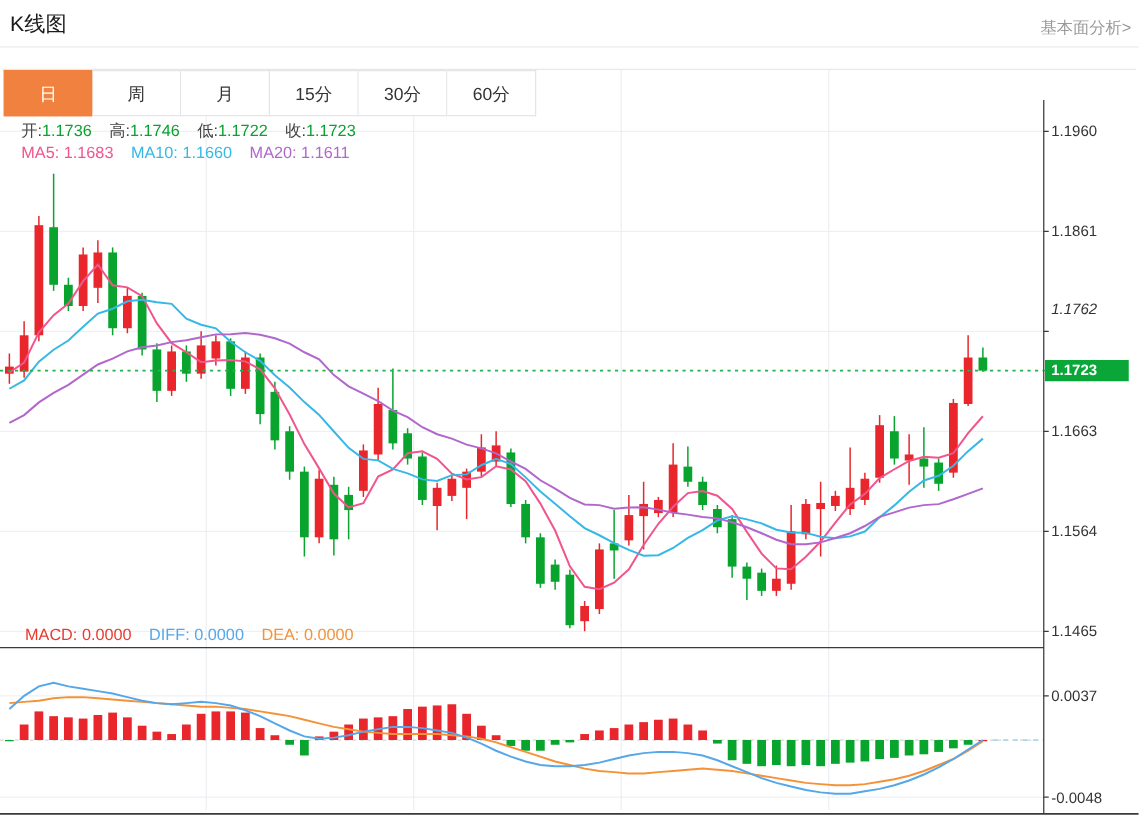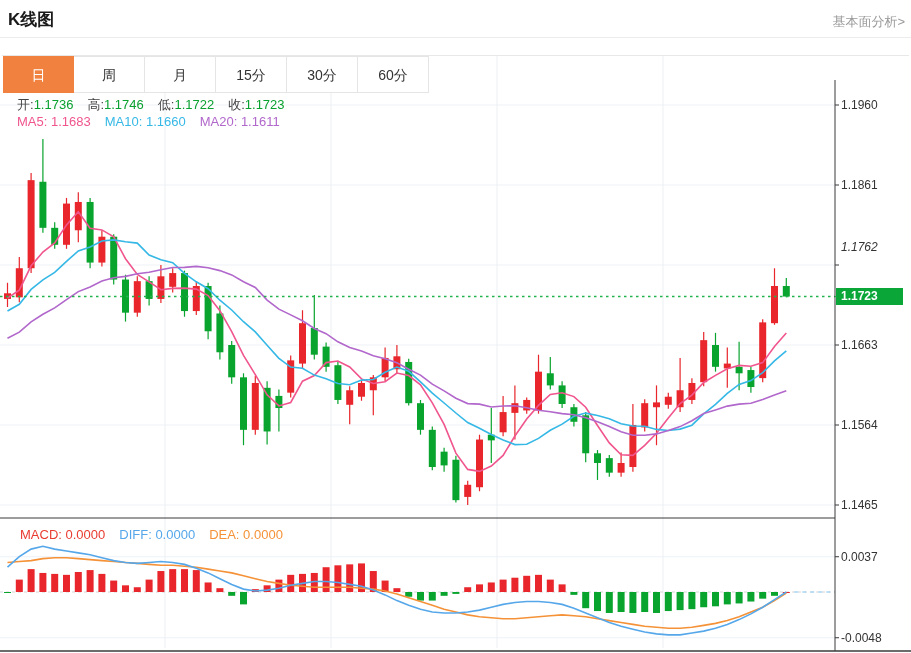--- a/index.html
+++ b/index.html
@@ -1,32 +1,32 @@
 <!DOCTYPE html>
 <html><head>
 <meta charset="utf-8">
 <style>
   html,body{margin:0;padding:0;}
   body{width:911px;height:653px;position:relative;background:#fff;
        font-family:"Liberation Sans","DejaVu Sans",sans-serif;overflow:hidden;}
-  .page-title{position:absolute;left:8px;top:8px;font-size:17px;font-weight:bold;color:#1a1a1a;}
+  .page-title{position:absolute;left:8px;top:8px;font-size:17px;font-weight:normal;color:#1a1a1a;}
   .fund-link{position:absolute;right:6px;top:13px;font-size:13px;color:#999;text-decoration:none;cursor:pointer;text-align:center;}
   .hdr-divider{position:absolute;left:0;top:37px;width:911px;height:1px;background:#ececec;}
   .box-top{position:absolute;left:2px;top:55px;width:907px;height:1px;background:#e8e8e8;}
   .tab-bar{position:absolute;left:3px;top:56px;height:37px;display:flex;}
   .tab{width:71px;height:37px;line-height:37px;text-align:center;font-size:14px;color:#333;
        background:#fff;border-right:1px solid #e5e5e5;border-bottom:1px solid #e5e5e5;
        border-top:1px solid #e5e5e5;cursor:pointer;box-sizing:border-box;}
   .tab:first-child{border-left:1px solid #e5e5e5;}
   .tab.active{background:#f0813e;color:#fff;border-color:#f0813e;}
   svg{position:absolute;left:0;top:0;}
   .lgrow{position:absolute;font-size:13px;white-space:nowrap;}
   .lgrow1{left:17px;top:96px;}
   .lgrow2{left:17px;top:114px;}
-  .lgrow3{left:20px;top:527px;}
+  .lgrow3{left:20px;top:500px;}
   .lgi{margin-right:14px;}
   .lgi .lab{color:#444;}
   .axis-label{position:absolute;left:841px;font-size:12px;color:#333;white-space:nowrap;text-align:center;}
   .price-tag{position:absolute;left:836px;top:288px;width:67px;height:17px;background:#0aa637;
              color:#fff;font-size:12px;font-weight:bold;line-height:17px;padding-left:5px;box-sizing:border-box;}
 </style>
 </head>
 <body>
 
 <svg id="chart" width="911" height="653" viewBox="0 0 911 653">

